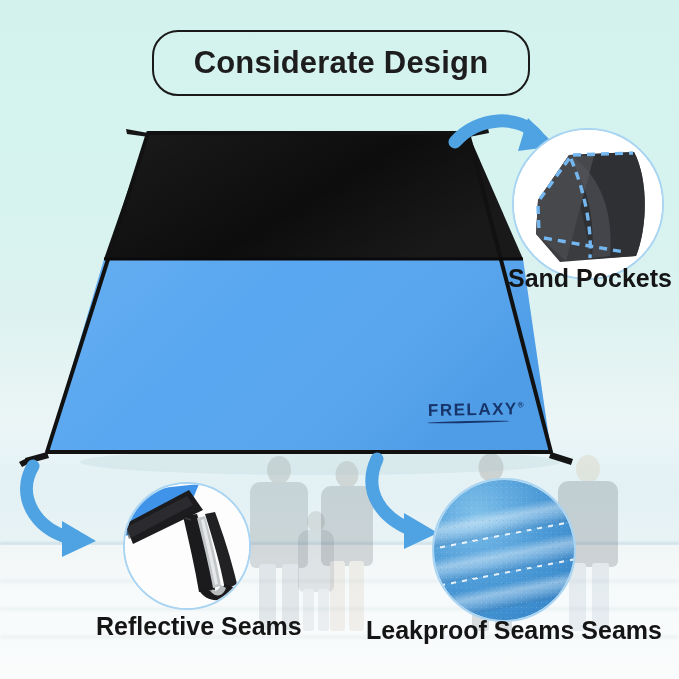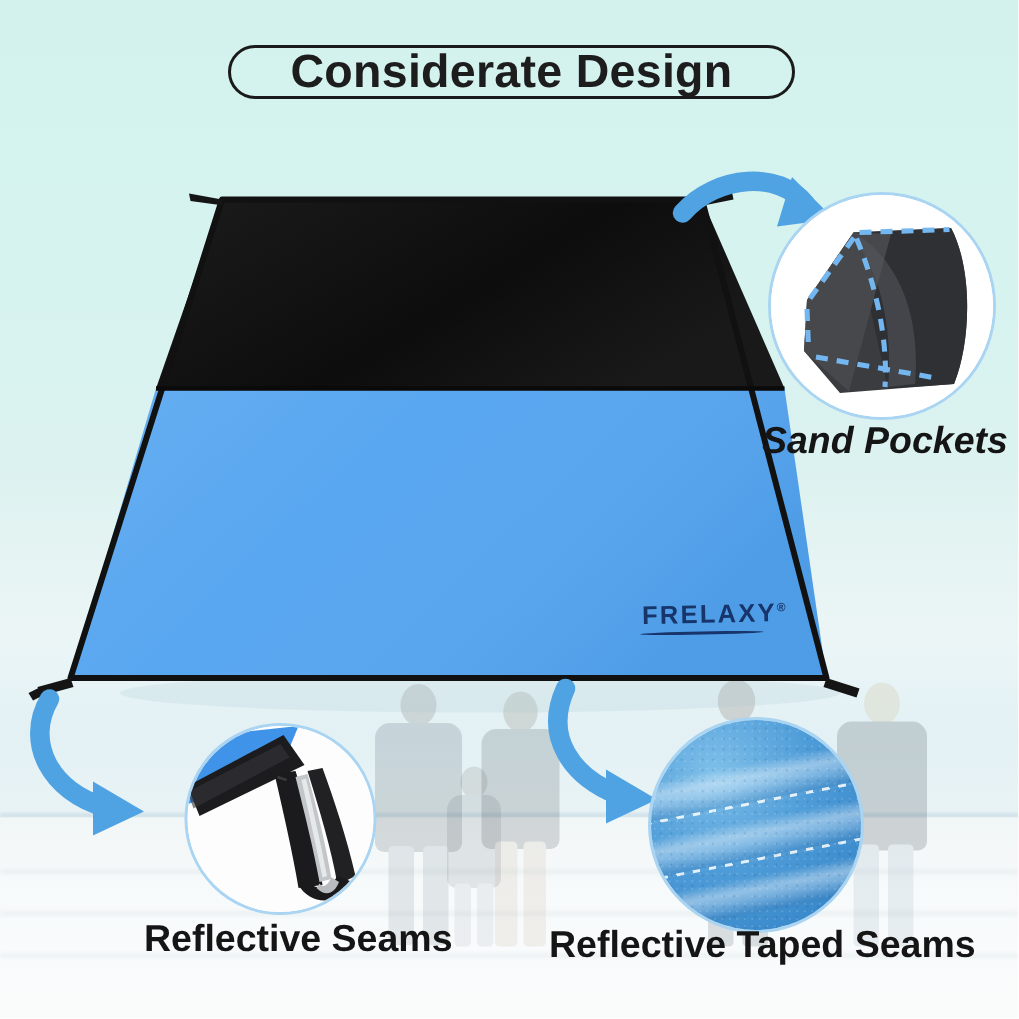--- a/index.html
+++ b/index.html
@@ -79,21 +79,21 @@
     position: absolute;
     border-radius: 3px;
   }
 
   
   .title-box {
     position: absolute;
     left: 152px;
     top: 30px;
     width: 378px;
-    height: 36px;
+    height: 66px;
     border: 2.5px solid #1a1a1a;
     border-radius: 26px;
     box-sizing: border-box;
     display: flex;
     align-items: center;
     justify-content: center;
   }
   .title-text {
     font-size: 31px;
     font-weight: bold;
@@ -320,21 +320,21 @@
 
       <path d="M 60,28 C 85,46 100,80 96,126 L 78,128 C 82,84 70,48 56,30 Z" fill="#56585d" opacity="0.55"></path>
 
       <path d="M 26,69 L 57,26" stroke="#74b7f0" stroke-width="3.4" stroke-dasharray="8 6" fill="none"></path>
       <path d="M 59,25 L 119,23" stroke="#74b7f0" stroke-width="3.4" stroke-dasharray="8 6" fill="none"></path>
       <path d="M 57,29 C 70,60 78,96 76,128" stroke="#74b7f0" stroke-width="3.4" stroke-dasharray="8 6" fill="none"></path>
       <path d="M 30,108 L 110,122" stroke="#74b7f0" stroke-width="3.4" stroke-dasharray="8 6" fill="none"></path>
       <path d="M 24,76 L 25,102" stroke="#74b7f0" stroke-width="3.4" stroke-dasharray="8 6" fill="none"></path>
     </svg>
   </div>
-  <div class="label" style="left:508px;top:280px;font-style:italic;">Sand Pockets</div>
+  <div class="label" style="left:508px;top:264px;">Sand Pockets</div>
 
   <div class="detail-circle" style="left:123px;top:482px;width:128px;height:128px;">
     <div class="strap-bg"></div>
     <svg viewBox="0 0 128 128" width="128" height="128" style="position:absolute;left:0;top:0;">
 
       <path d="M 0,8 L 74,0 L 60,34 L 0,52 Z" fill="#3f93e8"></path>
 
       <path d="M 0,40 L 64,6 L 78,26 L 8,60 Z" fill="#1c1c1e"></path>
       <path d="M 0,44 L 62,12 L 68,21 L 4,55 Z" fill="#35353a" opacity="0.6"></path>
 
@@ -355,20 +355,20 @@
 
   <div class="detail-circle" style="left:432px;top:478px;width:144px;height:144px;">
     <div class="seam-bg"></div>
     <div class="seam-band" style="top:28px;height:26px;"></div>
     <div class="seam-band" style="top:66px;height:26px;"></div>
     <div class="seam-band" style="top:104px;height:24px;"></div>
     <div class="seam-stitch" style="top:54px;"></div>
     <div class="seam-stitch" style="top:92px;"></div>
     <div class="seam-noise"></div>
   </div>
-  <div class="label" style="left:366px;top:616px;">Reflective Taped Seams</div>
+  <div class="label" style="left:366px;top:616px;">Leakproof Seams Seams</div>
 
   <div class="brand">
     <span>FRELAXY</span><sup>®</sup>
   </div>
   <div class="brand-underline"></div>
 
 </div>
 
 </body></html>

